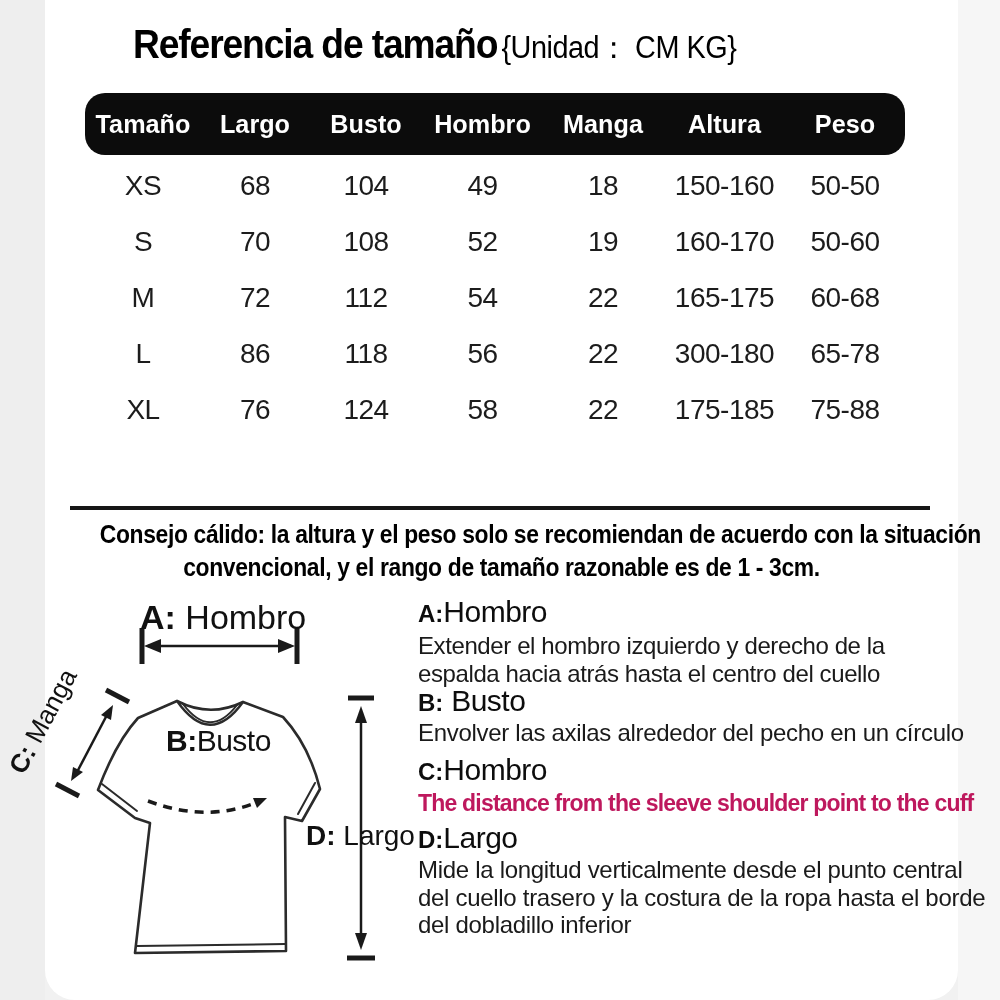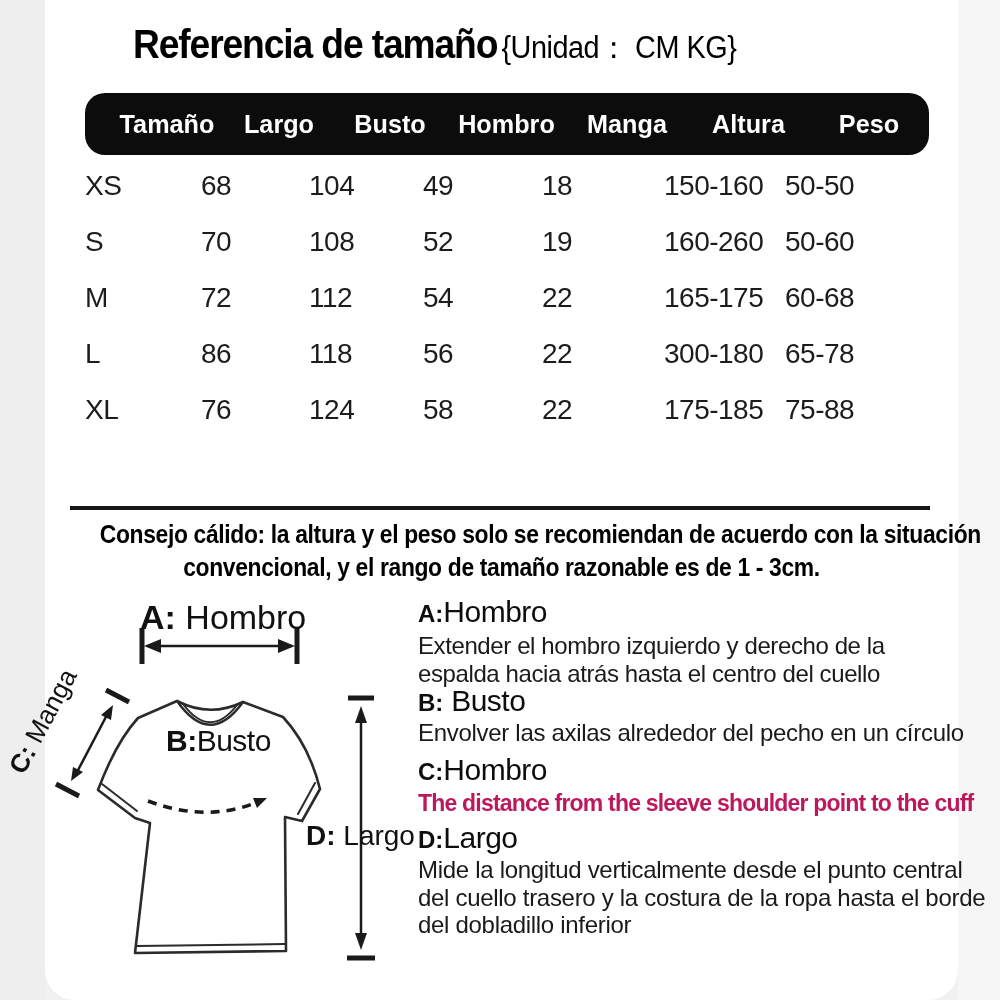--- a/index.html
+++ b/index.html
@@ -17,26 +17,25 @@
   .title{position:absolute;left:133px;top:22px;white-space:nowrap;transform:scaleX(.93);transform-origin:0 0}
   .title .t-main{font-weight:bold;font-size:40px;letter-spacing:-1.2px;color:#000}
   .title .t-unit{font-size:31px;letter-spacing:-.5px;color:#000}
 
   
   .headerbar{
     position:absolute;left:85px;top:93px;width:820px;height:62px;
     background:#0c0c0c;border-radius:20px;
     display:grid;grid-template-columns:116px 108px 114px 119px 122px 121px 120px;
     align-items:center;
-    padding-left:24px;
   }
   .hcell{color:#fff;font-weight:bold;font-size:26px;text-align:center;transform:scaleX(.97)}
   .tbody{position:absolute;left:85px;top:158px;width:820px}
   .trow{display:grid;grid-template-columns:116px 108px 114px 119px 122px 121px 120px;height:56px;align-items:center}
-  .tcell{font-size:28px;color:#1c1c1c;letter-spacing:-.5px}
+  .tcell{text-align:center;font-size:28px;color:#1c1c1c;letter-spacing:-.5px}
 
   .divider{position:absolute;left:70px;top:506px;width:860px;height:4px;background:#161616}
 
   
   .note{position:absolute;left:45px;top:518px;width:913px;text-align:center;
     font-weight:bold;font-size:26px;line-height:33px;letter-spacing:-.4px;color:#000;
     transform:scaleX(.88);transform-origin:50% 0}
   .note div{white-space:nowrap}
 
   
@@ -93,21 +92,21 @@
     <div class="tcell">18</div>
     <div class="tcell">150-160</div>
     <div class="tcell">50-50</div>
   </div>
   <div class="trow">
     <div class="tcell">S</div>
     <div class="tcell">70</div>
     <div class="tcell">108</div>
     <div class="tcell">52</div>
     <div class="tcell">19</div>
-    <div class="tcell">160-260</div>
+    <div class="tcell">160-170</div>
     <div class="tcell">50-60</div>
   </div>
   <div class="trow">
     <div class="tcell">M</div>
     <div class="tcell">72</div>
     <div class="tcell">112</div>
     <div class="tcell">54</div>
     <div class="tcell">22</div>
     <div class="tcell">165-175</div>
     <div class="tcell">60-68</div>

